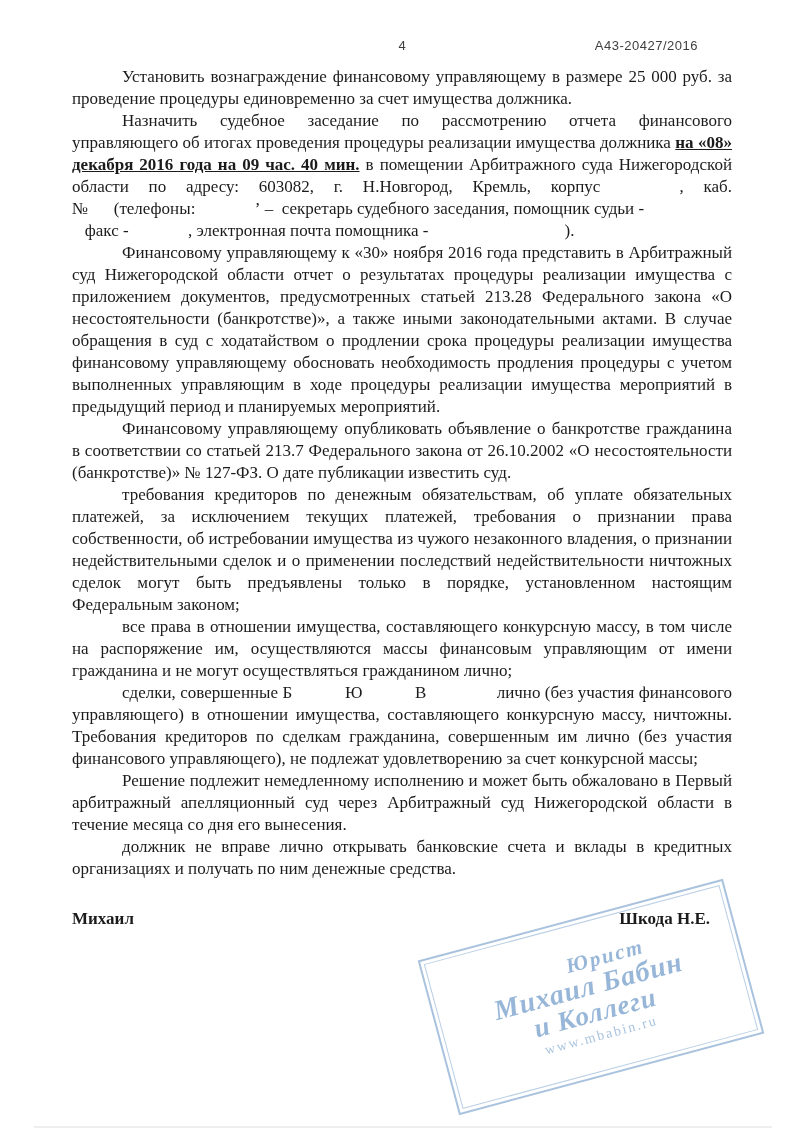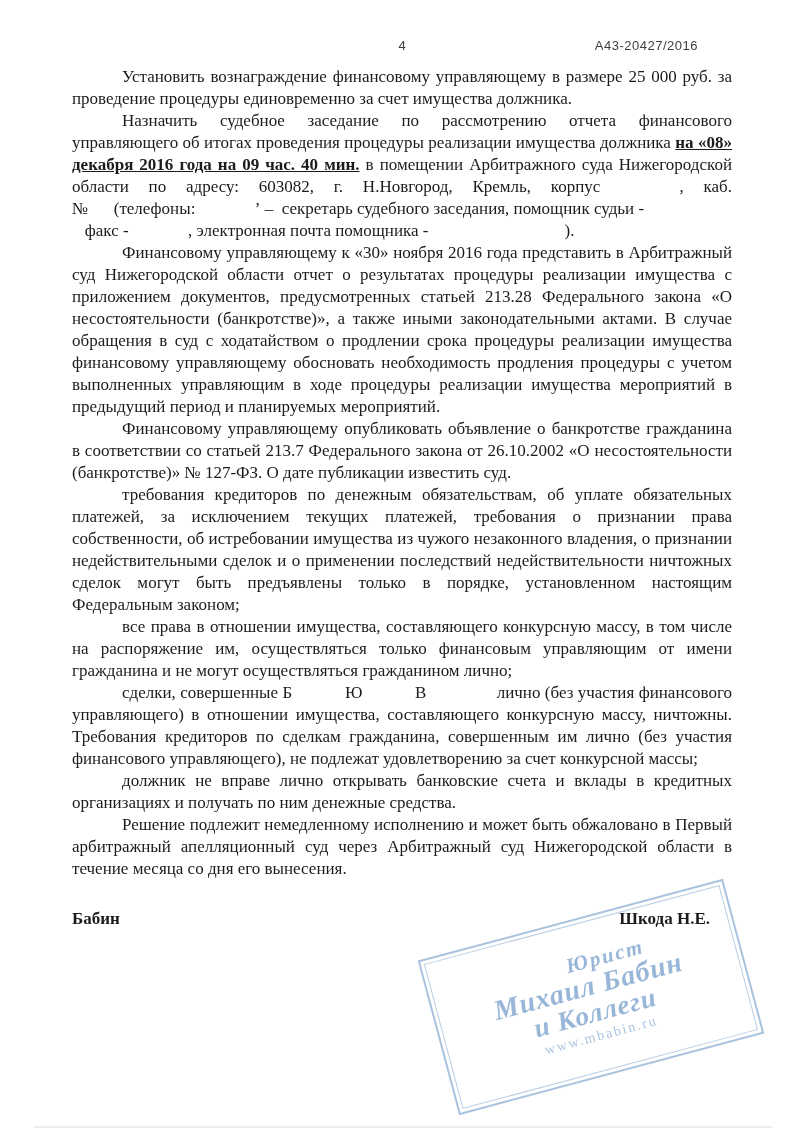--- a/index.html
+++ b/index.html
@@ -77,26 +77,26 @@
     <span class="pgnum">4</span>
     <span class="case">А43-20427/2016</span>
   </div>
 
   <div class="content">
     <p class="para">Установить вознаграждение финансовому управляющему в размере 25 000 руб. за проведение процедуры единовременно за счет имущества должника.</p>
     <p class="para"><span>Назначить судебное заседание по рассмотрению отчета финансового управляющего об итогах проведения процедуры реализации имущества должника </span><span class="bu">на «08» декабря 2016 года на 09 час. 40 мин.</span><span> в помещении Арбитражного суда Нижегородской области по адресу: 603082, г. Н.Новгород, Кремль, корпус&nbsp;&nbsp;&nbsp;&nbsp;, каб. №&nbsp;&nbsp;&nbsp;&nbsp;&nbsp;&nbsp;(телефоны:&nbsp;&nbsp;&nbsp;&nbsp;&nbsp;&nbsp;&nbsp;&nbsp;&nbsp;&nbsp;&nbsp;&nbsp;&nbsp;&nbsp;’&nbsp;–&nbsp;&nbsp;секретарь судебного заседания, помощник судьи -</span><br><span>&nbsp;&nbsp;&nbsp;факс -&nbsp;&nbsp;&nbsp;&nbsp;&nbsp;&nbsp;&nbsp;&nbsp;&nbsp;&nbsp;&nbsp;&nbsp;&nbsp;&nbsp;, электронная почта помощника -&nbsp;&nbsp;&nbsp;&nbsp;&nbsp;&nbsp;&nbsp;&nbsp;&nbsp;&nbsp;&nbsp;&nbsp;&nbsp;&nbsp;&nbsp;&nbsp;&nbsp;&nbsp;&nbsp;&nbsp;&nbsp;&nbsp;&nbsp;&nbsp;&nbsp;&nbsp;&nbsp;&nbsp;&nbsp;&nbsp;&nbsp;&nbsp;).</span></p>
     <p class="para">Финансовому управляющему к «30» ноября 2016 года представить в Арбитражный суд Нижегородской области отчет о результатах процедуры реализации имущества с приложением документов, предусмотренных статьей 213.28 Федерального закона «О несостоятельности (банкротстве)», а также иными законодательными актами. В случае обращения в суд с ходатайством о продлении срока процедуры реализации имущества финансовому управляющему обосновать необходимость продления процедуры с учетом выполненных управляющим в ходе процедуры реализации имущества мероприятий в предыдущий период и планируемых мероприятий.</p>
     <p class="para">Финансовому управляющему опубликовать объявление о банкротстве гражданина в соответствии со статьей 213.7 Федерального закона от 26.10.2002 «О несостоятельности (банкротстве)» № 127-ФЗ. О дате публикации известить суд.</p>
     <p class="para">требования кредиторов по денежным обязательствам, об уплате обязательных платежей, за исключением текущих платежей, требования о признании права собственности, об истребовании имущества из чужого незаконного владения, о признании недействительными сделок и о применении последствий недействительности ничтожных сделок могут быть предъявлены только в порядке, установленном настоящим Федеральным законом;</p>
-    <p class="para">все права в отношении имущества, составляющего конкурсную массу, в том числе на распоряжение им, осуществляться только финансовым управляющим от имени гражданина и не могут осуществляться гражданином лично;</p>
+    <p class="para">все права в отношении имущества, составляющего конкурсную массу, в том числе на распоряжение им, осуществляются массы финансовым управляющим от имени гражданина и не могут осуществляться гражданином лично;</p>
     <p class="para">сделки, совершенные Б&nbsp;&nbsp;&nbsp;&nbsp;&nbsp;&nbsp;&nbsp;&nbsp;&nbsp;&nbsp;&nbsp;&nbsp;Ю&nbsp;&nbsp;&nbsp;&nbsp;&nbsp;&nbsp;&nbsp;&nbsp;&nbsp;&nbsp;&nbsp;&nbsp;В&nbsp;&nbsp;&nbsp;&nbsp;&nbsp;&nbsp;&nbsp;&nbsp;&nbsp;&nbsp;&nbsp;&nbsp;&nbsp;&nbsp;&nbsp;&nbsp;лично (без участия финансового управляющего) в отношении имущества, составляющего конкурсную массу, ничтожны. Требования кредиторов по сделкам гражданина, совершенным им лично (без участия финансового управляющего), не подлежат удовлетворению за счет конкурсной массы;</p>
+    <p class="para">Решение подлежит немедленному исполнению и может быть обжаловано в Первый арбитражный апелляционный суд через Арбитражный суд Нижегородской области в течение месяца со дня его вынесения.</p>
     <p class="para">должник не вправе лично открывать банковские счета и вклады в кредитных организациях и получать по ним денежные средства.</p>
-    <p class="para">Решение подлежит немедленному исполнению и может быть обжаловано в Первый арбитражный апелляционный суд через Арбитражный суд Нижегородской области в течение месяца со дня его вынесения.</p>
 
     <div class="sig">
-      <span class="judge-label">Бабин</span>
+      <span class="judge-label">Михаил</span>
       <span class="judge-name">Шкода Н.Е.</span>
     </div>
   </div>
 
   <div class="bottom-line"></div>
 
 </div>
 
 </body></html>

